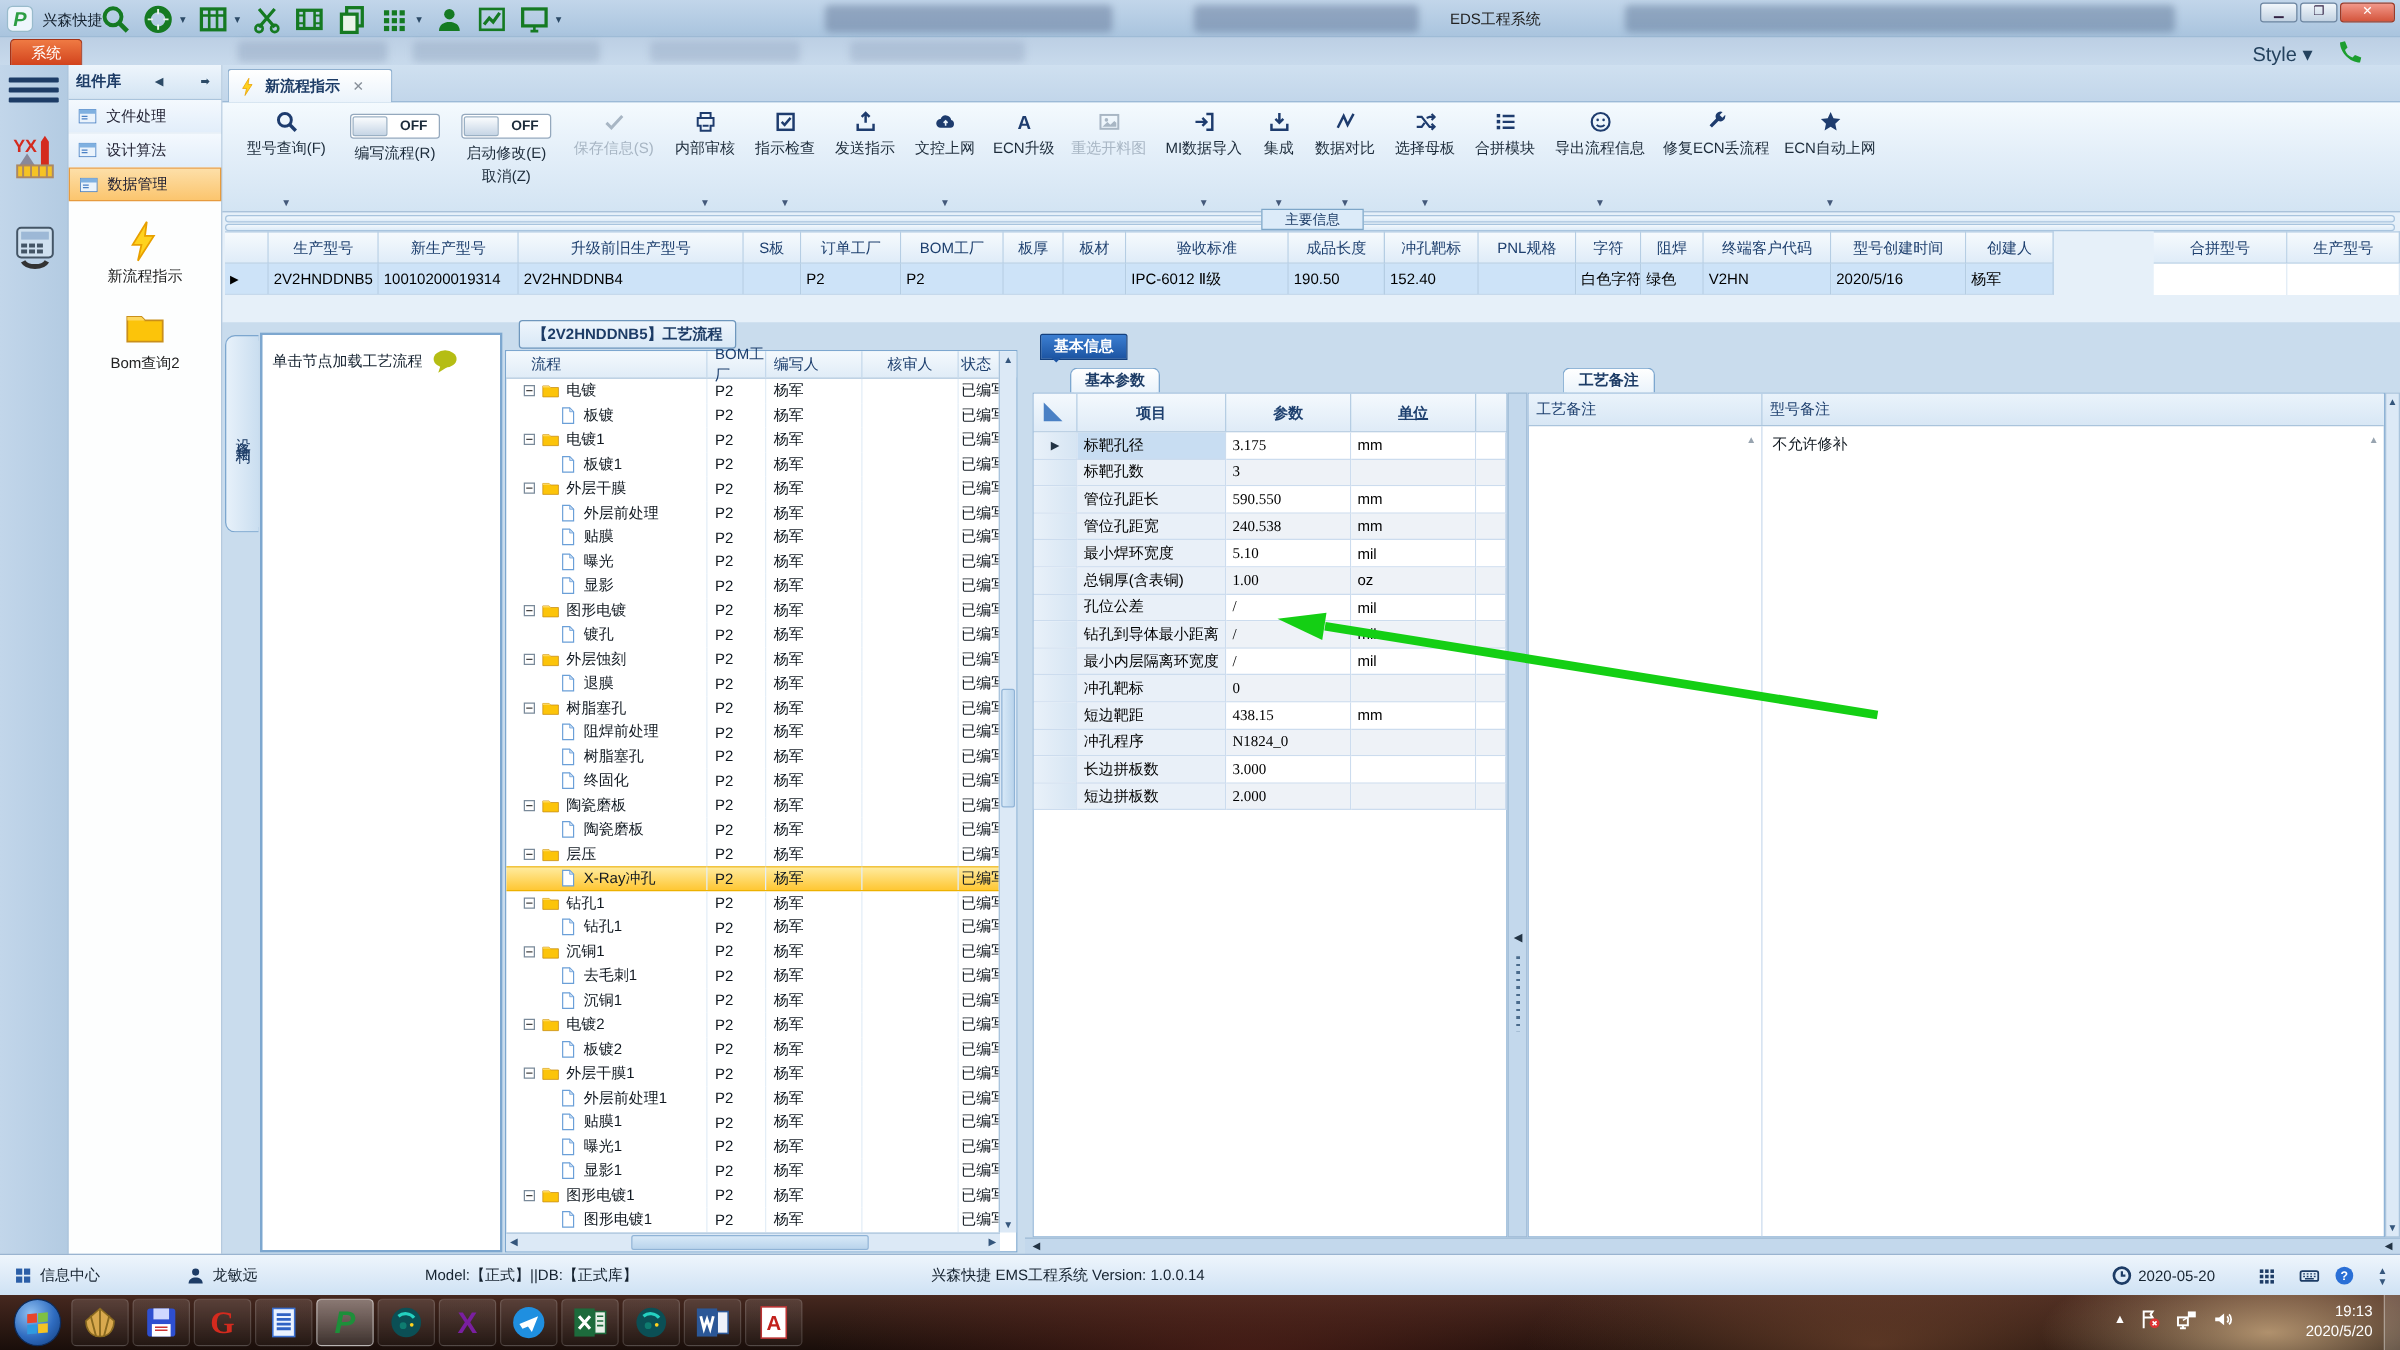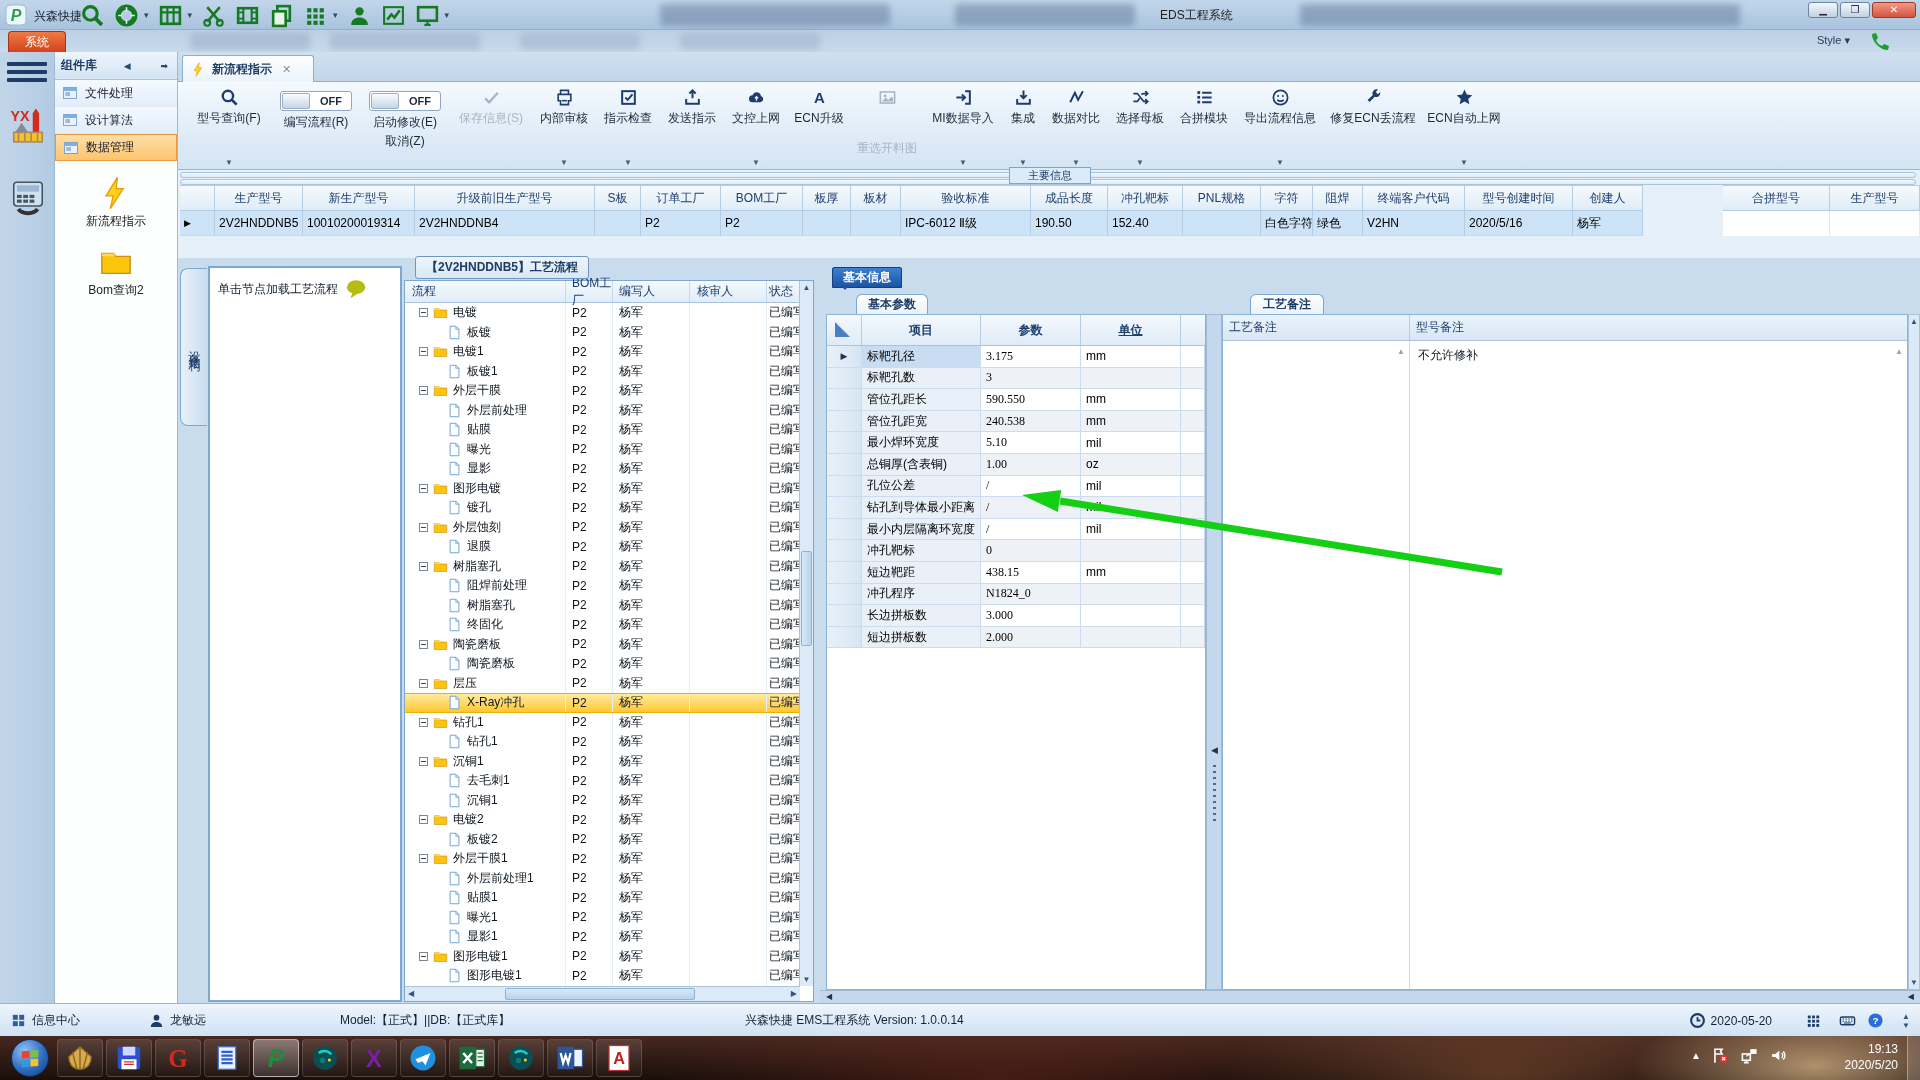--- a/index.html
+++ b/index.html
@@ -22,21 +22,21 @@
     background:linear-gradient(#f2f7fb,#c2d2e2);display:flex;align-items:center;justify-content:center;
     font-size:10px;color:#324;line-height:1;}
   .wbtn.close{width:44px;background:linear-gradient(#f2988a,#d4553c);color:#fff;border-color:#9c3a26;}
   .blurblob{position:absolute;border-radius:4px;filter:blur(3px);}
   
   #tabstrip{position:absolute;left:0;top:30px;width:1920px;height:22px;
     background:linear-gradient(#bccfe4,#c8daec);}
   #systab{position:absolute;left:8px;top:1px;width:58px;height:21px;border-radius:4px 4px 0 0;
     background:linear-gradient(#ef7a43,#d2431d);color:#fff;display:flex;align-items:center;justify-content:center;
     font-size:12px;border:1px solid #a53317;border-bottom:none;}
-  #stylebox{position:absolute;right:70px;top:4px;font-size:11px;color:#24425e;}
+  #stylebox{position:absolute;right:70px;top:4px;font-size:16px;color:#24425e;}
   #phoneic{position:absolute;right:28px;top:0px;width:24px;height:24px;}
   
   #leftstrip{position:absolute;left:0;top:52px;width:55px;height:951px;
     background:linear-gradient(90deg,#c2d6ea,#b3cbe2);border-right:1px solid #9db9d4;}
   #hamburger{position:absolute;left:7px;top:6px;width:40px;height:28px;display:flex;flex-direction:column;justify-content:center;gap:4px;}
   #hamburger span{height:4px;background:#1d3c66;border-radius:1px;}
   .railic{position:absolute;left:9px;width:38px;height:52px;}
   #libpanel{position:absolute;left:55px;top:52px;width:123px;height:951px;background:#fdfefe;border-right:1px solid #9db9d4;}
   #libhead{height:28px;background:linear-gradient(#eef5fc,#d3e4f3);border-bottom:1px solid #aac4dc;
     display:flex;align-items:center;padding:0 6px;font-size:12px;color:#1d3c66;font-weight:bold;}
@@ -93,21 +93,21 @@
     border-radius:8px 0 0 8px;background:linear-gradient(90deg,#e7f1fa,#cadef0);
     writing-mode:vertical-rl;letter-spacing:3px;display:flex;align-items:center;justify-content:center;
     font-size:12px;color:#1d3c66;}
   #hintpanel{position:absolute;left:30px;top:8px;width:194px;height:736px;background:#fff;border:2px solid #7da7cf;}
   #hintrow{display:flex;align-items:center;gap:6px;padding:10px 6px 8px 8px;}
   #hinttext{font-size:12px;color:#13202e;}
   .bubbleic{width:26px;height:22px;flex:none;}
   #treepanel{position:absolute;left:226px;top:22px;width:410px;height:722px;background:#fff;border:1px solid #7da7cf;}
   #treehead{display:flex;height:22px;border-bottom:1px solid #aac4dc;background:linear-gradient(#f4f9fd,#e0ecf7);
     font-size:12px;color:#1d3f6e;}
-  .thc{display:flex;align-items:center;padding-left:7px;border-right:1px solid #c5d9ec;}
+  .thc{display:flex;align-items:center;padding-left:20px;border-right:1px solid #c5d9ec;}
   #treerows{position:absolute;left:0;top:22px;width:395px;height:683px;overflow:hidden;}
   .trow{display:flex;height:19.5px;align-items:center;font-size:12px;color:#101820;}
   .trow>div{height:100%;display:flex;align-items:center;border-right:1px solid #e4eef7;}
   .tc1{width:161px;}.tc2{width:47px;padding-left:6px;}.tc3{width:77px;padding-left:6px;}.tc4{width:77px;}.tc5{width:33px;padding-left:2px;overflow:hidden;white-space:nowrap;}
   .trow.sel{background:linear-gradient(#ffeb9e,#ffc733);border-top:1px solid #edb100;border-bottom:1px solid #edb100;}
   .exp{width:9px;height:9px;border:1px solid #7a8a9a;background:#fff;position:relative;margin:0 4px 0 14px;flex:none;}
   .exp::after{content:"";position:absolute;left:1px;right:1px;top:3px;height:1px;background:#444;}
   .nodeic{width:17px;height:15px;margin-right:4px;flex:none;}
   .fileind{margin-left:41px;}
   .vsb{position:absolute;right:0;top:0;width:14px;height:100%;background:#dce9f6;border-left:1px solid #aac4dc;}
@@ -479,21 +479,21 @@
           <div class="rdd">▼</div>
         </div>
         <div class="rbtn" style="width: 62px;">
           <div class="ric">
             <svg viewBox="0 0 24 24" width="100%" height="100%" xmlns="http://www.w3.org/2000/svg">
               <text x="12" y="19" text-anchor="middle" font-size="19" font-weight="bold" fill="currentColor">A</text>
             </svg>
           </div>
           <div class="rlb">ECN升级</div>
         </div>
-        <div class="rbtn disabled" style="width: 74px; gap: 30px;">
+        <div class="rbtn disabled" style="width: 74px;">
           <div class="ric">
             <svg viewBox="0 0 24 24" width="100%" height="100%" xmlns="http://www.w3.org/2000/svg">
               <rect x="3" y="5" width="18" height="14" fill="none" stroke="currentColor" stroke-width="2"></rect>
               <circle cx="9" cy="10" r="1.8" fill="currentColor"></circle>
               <path d="M5 17l5-5 3 3 4-4 2 2v4z" fill="currentColor"></path>
             </svg>
           </div>
           <div class="rlb">重选开料图</div>
         </div>
         <div class="rbtn" style="width: 78px;">

